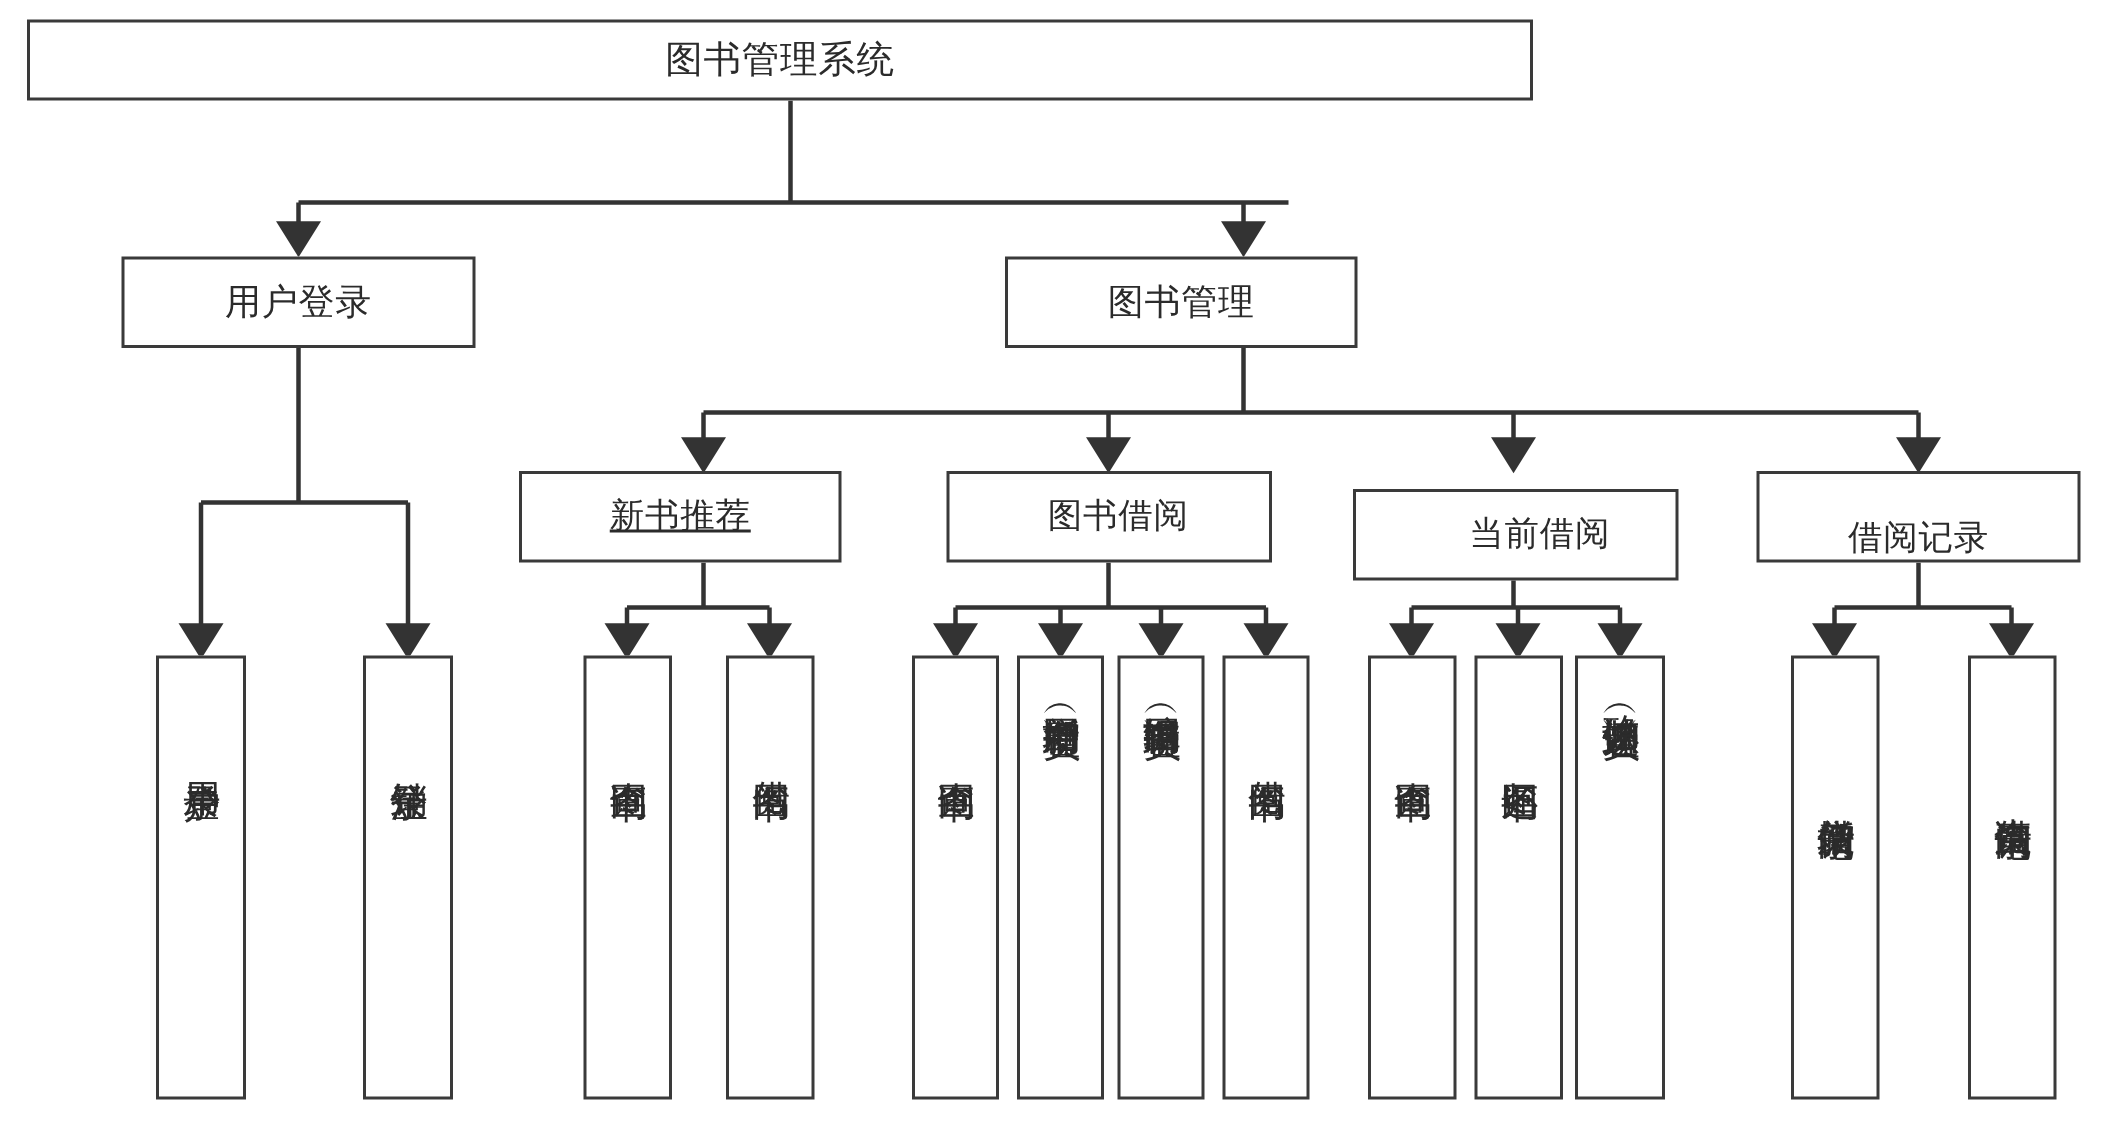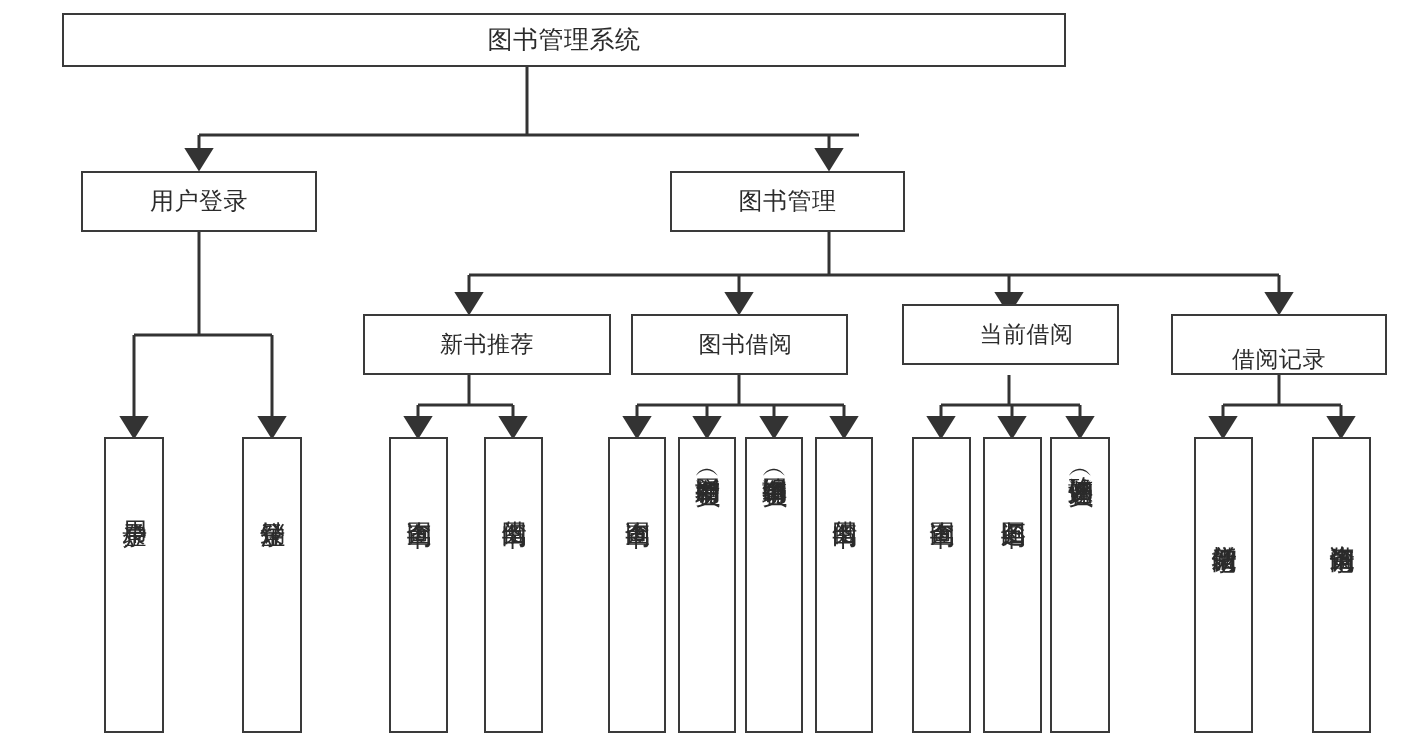--- a/index.html
+++ b/index.html
@@ -105,41 +105,41 @@
       <path d="M1012,405 L1012,420" marker-end="url(#arrow)"></path>
       <path d="M1080,405 L1080,420" marker-end="url(#arrow)"></path>
 
       <path d="M1279,375 L1279,405"></path>
       <path d="M1223,405 L1341,405"></path>
       <path d="M1223,405 L1223,420" marker-end="url(#arrow)"></path>
       <path d="M1341,405 L1341,420" marker-end="url(#arrow)"></path>
     </g>
   </svg>
 
-  <div class="node root" style="left:18px;top:13px;width:1004px;height:54px;margin-left:44px;">
+  <div class="node root" style="left:18px;top:13px;width:1004px;height:54px;">
     <span class="label">图书管理系统</span>
   </div>
 
   <div class="node level1" style="left:81px;top:171px;width:236px;height:61px;">
     <span class="label">用户登录</span>
   </div>
 
   <div class="node level1" style="left:670px;top:171px;width:235px;height:61px;">
     <span class="label">图书管理</span>
   </div>
 
-  <div class="node level2" style="left:363px;top:314px;width:248px;height:61px;">
+  <div class="node level2" style="left:346px;top:314px;width:215px;height:61px;text-decoration:underline;">
     <span class="label">新书推荐</span>
   </div>
 
   <div class="node level2" style="left:631px;top:314px;width:217px;height:61px;padding-left:12px;">
     <span class="label">图书借阅</span>
   </div>
 
-  <div class="node level2" style="left:902px;top:304px;width:217px;height:61px;padding-left:32px;">
+  <div class="node level2" style="left:902px;top:326px;width:217px;height:61px;padding-left:32px;">
     <span class="label">当前借阅</span>
   </div>
 
   <div class="node level2" style="left:1171px;top:314px;width:216px;height:61px;align-items:flex-end;">
     <span class="label">借阅记录</span>
   </div>
 
   <div class="node leaf pad-more" style="left:104px;top:437px;width:60px;height:296px;">
     <span class="label">用户登录</span>
   </div>

